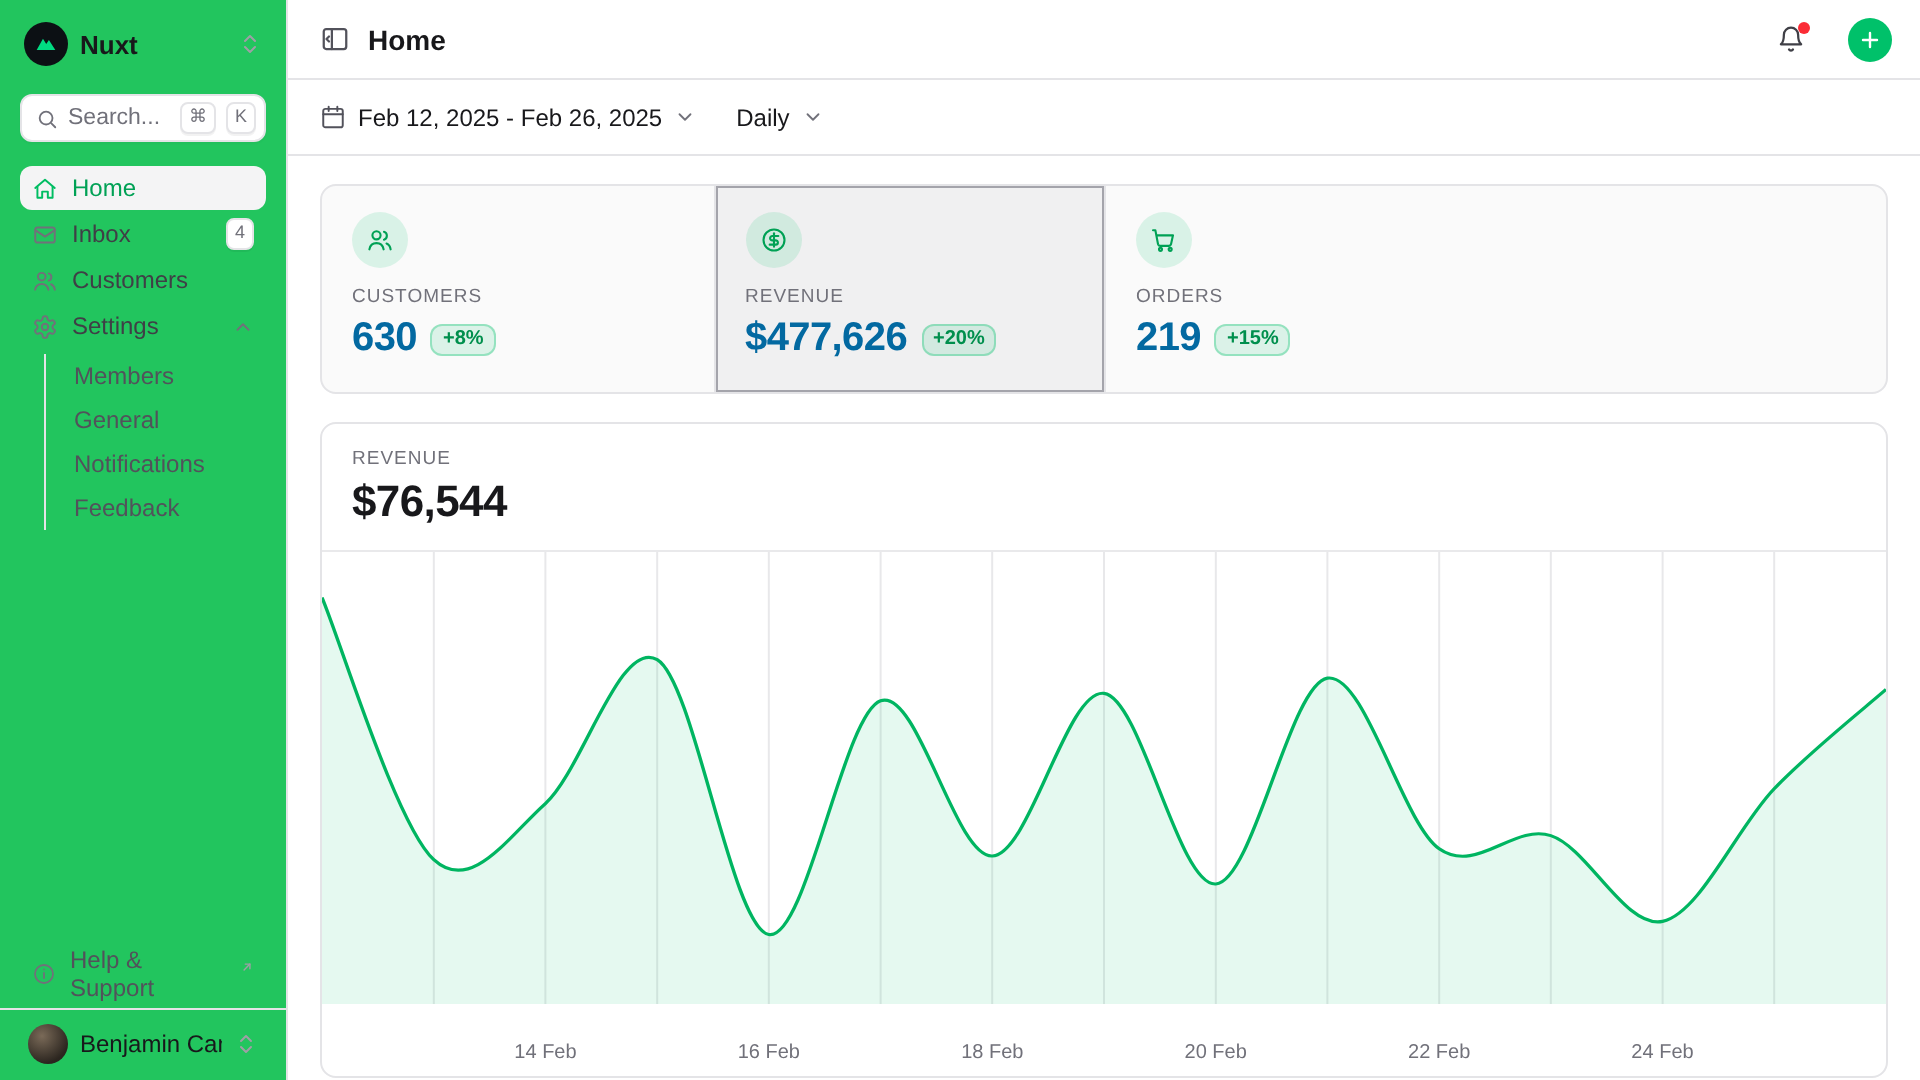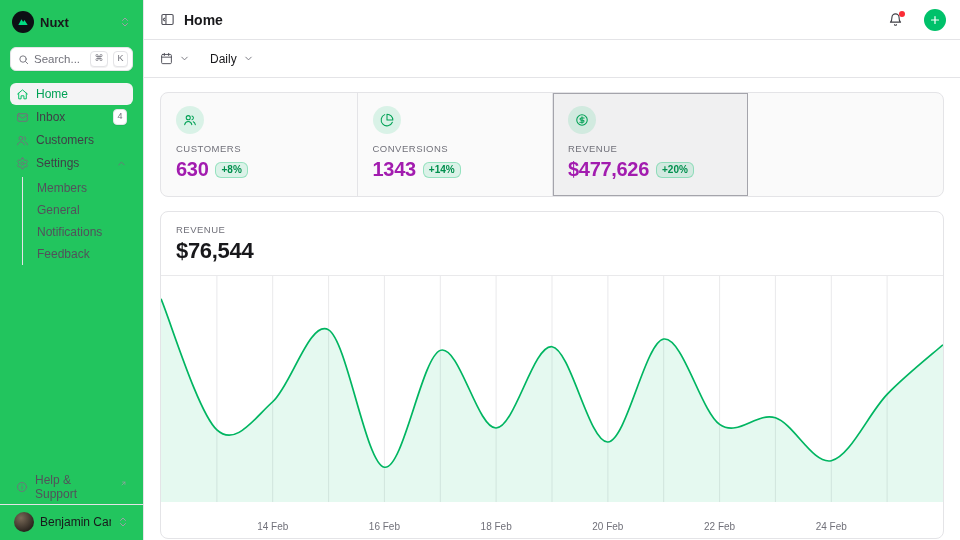--- a/index.html
+++ b/index.html
@@ -85,21 +85,21 @@
   .stats { display: grid; grid-template-columns: repeat(4, 1fr); height: 105px;
            border: 1px solid #e4e4e7; border-radius: 8px; background: #fafafa; overflow: hidden; }
   .stat { padding: 13px 15px; cursor: pointer; }
   .stat + .stat { border-left: 1px solid #e4e4e7; }
   .stat.selected { background: #f0f0f1; box-shadow: inset 0 0 0 1px #a4a4ab; }
   .stat-ico { width: 28px; height: 28px; border-radius: 50%; background: rgba(0,193,106,.13);
               display: flex; align-items: center; justify-content: center; margin-bottom: 9px; }
   .stat-ico svg { width: 14px; height: 14px; color: #00a155; }
   .stat-label { font-size: 9.5px; letter-spacing: .5px; font-weight: 500; color: #71717a; margin-bottom: 4px; }
   .stat-line { display: flex; align-items: center; gap: 7px; }
-  .stat-value { font-size: 20px; font-weight: 700; letter-spacing: -.3px; color: #a21caf; }
+  .stat-value { font-size: 20px; font-weight: 700; letter-spacing: -.3px; color: #0369a1; }
   .delta { font-size: 10px; font-weight: 600; color: #008f4d; background: rgba(0,193,106,.12);
            box-shadow: inset 0 0 0 1px rgba(0,193,106,.32); padding: 2.5px 6px; border-radius: 6px; }
 
   .chart-card { margin-top: 14px; height: 328px; border: 1px solid #e4e4e7; border-radius: 8px;
                 background: #fff; display: flex; flex-direction: column; overflow: hidden; }
   .chart-head { padding: 12px 15px 11px; border-bottom: 1px solid #e9e9eb; }
   .chart-label { font-size: 9.5px; letter-spacing: .5px; font-weight: 500; color: #71717a; }
   .chart-value { font-size: 22px; font-weight: 700; letter-spacing: -.3px; margin-top: 3px; }
   .plot { position: relative; flex: 1; }
   .plot svg { position: absolute; inset: 0; width: 100%; height: 100%; display: block; }
@@ -248,20 +248,21 @@
     </header>
 
     <div class="toolbar">
       <div class="tool-sel">
         <span class="cal">
           <svg viewBox="0 0 24 24" fill="none" stroke="currentColor" stroke-width="1.8" stroke-linecap="round" stroke-linejoin="round">
               <rect x="3" y="4.5" width="18" height="17" rx="2"></rect>
               <path d="M3 9.5h18M8 2.5v4M16 2.5v4"></path>
             </svg>
         </span>
+        <span>Feb 12, 2025 - Feb 26, 2025</span>
         <span class="chev">
           <svg viewBox="0 0 24 24" fill="none" stroke="currentColor" stroke-width="2" stroke-linecap="round" stroke-linejoin="round">
               <path d="m6 9 6 6 6-6"></path>
             </svg>
         </span>
       </div>
       <div class="tool-sel">
         <span>Daily</span>
         <span class="chev">
           <svg viewBox="0 0 24 24" fill="none" stroke="currentColor" stroke-width="2" stroke-linecap="round" stroke-linejoin="round">
@@ -281,45 +282,46 @@
                 <path d="M15.4 5a3.5 3.5 0 0 1 0 6.7"></path>
                 <path d="M17.6 15c2 .8 3.1 2.4 3.5 5"></path>
               </svg>
             </span>
      <div class="stat-label">CUSTOMERS</div>
      <div class="stat-line">
        <span class="stat-value">630</span>
        <span class="delta">+8%</span>
      </div>
    </div>
-          <div class="stat">
-     <span class="stat-ico">
-              <svg viewBox="0 0 24 24" fill="none" stroke="currentColor" stroke-width="1.8" stroke-linecap="round" stroke-linejoin="round">
-                <path d="M21.2 15.9A10 10 0 1 1 8.1 2.8"></path>
-                <path d="M22 12A10 10 0 0 0 12 2v10z"></path>
-              </svg>
-            </span>
-     <div class="stat-label">CONVERSIONS</div>
-     <div class="stat-line">
-       <span class="stat-value">1343</span>
-       <span class="delta">+14%</span>
-     </div>
-   </div>
           <div class="stat selected">
      <span class="stat-ico">
               <svg viewBox="0 0 24 24" fill="none" stroke="currentColor" stroke-width="1.8" stroke-linecap="round" stroke-linejoin="round">
                 <circle cx="12" cy="12" r="9"></circle>
                 <path d="M15.7 8.6h-5.2a1.85 1.85 0 1 0 0 3.7h3a1.85 1.85 0 1 1 0 3.7H8.3"></path>
                 <path d="M12 6.3v11.4"></path>
               </svg>
             </span>
      <div class="stat-label">REVENUE</div>
      <div class="stat-line">
        <span class="stat-value">$477,626</span>
        <span class="delta">+20%</span>
+     </div>
+   </div>
+          <div class="stat">
+     <span class="stat-ico">
+              <svg viewBox="0 0 24 24" fill="none" stroke="currentColor" stroke-width="1.8" stroke-linecap="round" stroke-linejoin="round">
+                <circle cx="9" cy="20" r="1.3"></circle>
+                <circle cx="17.3" cy="20" r="1.3"></circle>
+                <path d="M2.6 3.6h2l2.3 12a1.8 1.8 0 0 0 1.8 1.4h7.5a1.8 1.8 0 0 0 1.8-1.4L19.7 8H5.4"></path>
+              </svg>
+            </span>
+     <div class="stat-label">ORDERS</div>
+     <div class="stat-line">
+       <span class="stat-value">219</span>
+       <span class="delta">+15%</span>
      </div>
    </div>
         </section>
 
       <section class="chart-card">
         <div class="chart-head">
           <div class="chart-label">REVENUE</div>
           <div class="chart-value">$76,544</div>
         </div>
         <div class="plot" id="plot">

